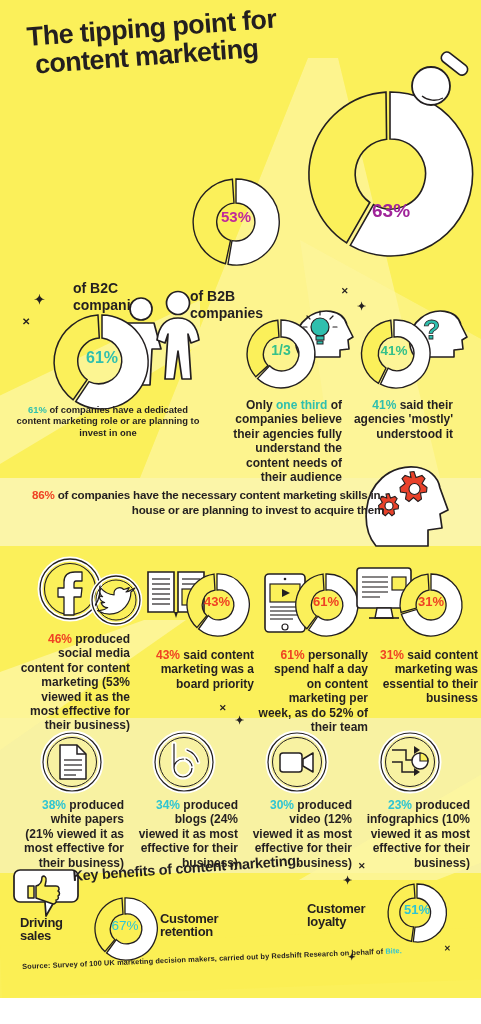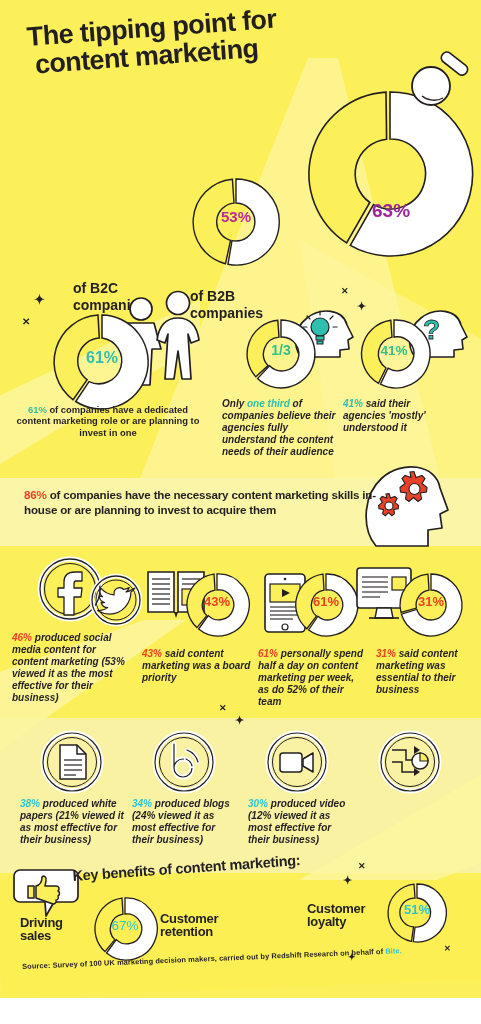--- a/index.html
+++ b/index.html
@@ -54,24 +54,24 @@
   .hl-teal{ color:#2fbfae; }
   .hl-red{ color:#ef4123; }
   .hl-blue{ color:#2ec5d3; }
 
   .line63{ left:0; top:150px; width:481px; font-size:10.4px; letter-spacing:-0.15px;}
   .cap{ position:absolute; font-weight:bold; color:#231f20;
         font-size:14px; line-height:1.18;}
 
   .body-txt{ position:absolute; text-align:center; font-weight:bold;
              color:#231f20; font-size:9.4px; line-height:1.22; }
-  .small-txt{ position:absolute; text-align:left; font-weight:bold;
-              color:#231f20; font-size:10px; line-height:1.2;font-style:italic; }
-
-  .txt86{ position:absolute; left:24px; top:488px; width:360px; text-align:left;
+  .small-txt{ position:absolute; text-align:right; font-weight:bold;
+              color:#231f20; font-size:12px; line-height:1.2; }
+
+  .txt86{ position:absolute; left:24px; top:488px; width:360px; text-align:right;
           font-weight:bold; font-size:11.6px; line-height:1.26; color:#231f20;
           letter-spacing:-0.2px;}
 
   .key-title{ position:absolute; left:72px; top:868px; width:270px;
      transform:rotate(-4deg); transform-origin:left top;
      font-weight:bold; font-size:14.5px; color:#231f20; letter-spacing:-0.3px;}
   .kb-label{ position:absolute; font-weight:bold; font-size:13px;
      color:#231f20; line-height:1.03; letter-spacing:-0.3px;}
 
   .source{ position:absolute; left:22px; top:962px; width:440px;
@@ -347,20 +347,23 @@
     <circle cx="32" cy="32" r="29" fill="none" stroke="#ffffff" stroke-width="5"></circle>
     <circle cx="32" cy="32" r="29" fill="none" stroke="#231f20" stroke-width="1.2"></circle>
     <circle cx="32" cy="32" r="24.5" fill="none" stroke="#231f20" stroke-width="1"></circle>
     <path d="M 14 20 h 14 v 10 h 12" fill="none" stroke="#231f20" stroke-width="1.5"></path>
     <path d="M 36 16 l 6 4 l -6 4 z" fill="#231f20"></path>
     <path d="M 14 32 h 10 v 10 h 16" fill="none" stroke="#231f20" stroke-width="1.5"></path>
     <path d="M 36 38 l 6 4 l -6 4 z" fill="#231f20"></path>
     <circle cx="42" cy="31" r="8" fill="#ffffff" stroke="#231f20" stroke-width="1.4"></circle>
     <path d="M 42 31 v -8 a 8 8 0 0 1 8 8 z" fill="#fbf05a" stroke="#231f20" stroke-width="1.2"></path>
   </svg>
+  <div class="small-txt" style="left:362px;top:798px;width:108px;">
+    <span class="hl-blue">23%</span><span> produced infographics (10% viewed it as most effective for their business)</span>
+  </div>
 
   <svg width="70" height="54" viewBox="0 0 70 54" style="position:absolute;left:14px;top:866px;">
     <path d="M 6 4 h 52 a 6 6 0 0 1 6 6 v 20 a 6 6 0 0 1 -6 6 h -18 l -8 14 l -1 -14 h -25 a 6 6 0 0 1 -6 -6 v -20 a 6 6 0 0 1 6 -6 z" fill="#ffffff" stroke="#231f20" stroke-width="1.7" stroke-linejoin="round"></path>
     <path d="M 20 20 v 12 h -6 v -12 z M 22 32 v -12 c 4 -1 6 -4 6 -9 c 2 -2 5 0 4 4 l -1 5 h 11 c 3 0 4 3 2 5 c 2 1 2 4 0 5 c 1 2 0 4 -2 4 c 1 2 -1 4 -3 4 z" fill="#fbf05a" stroke="#231f20" stroke-width="1.5" stroke-linejoin="round"></path>
   </svg>
   <div class="key-title">Key benefits of content marketing:</div>
 
   <div class="kb-label" style="left:20px;top:916px;width:72px;">
     <div>Driving</div>
     <div>sales</div>

